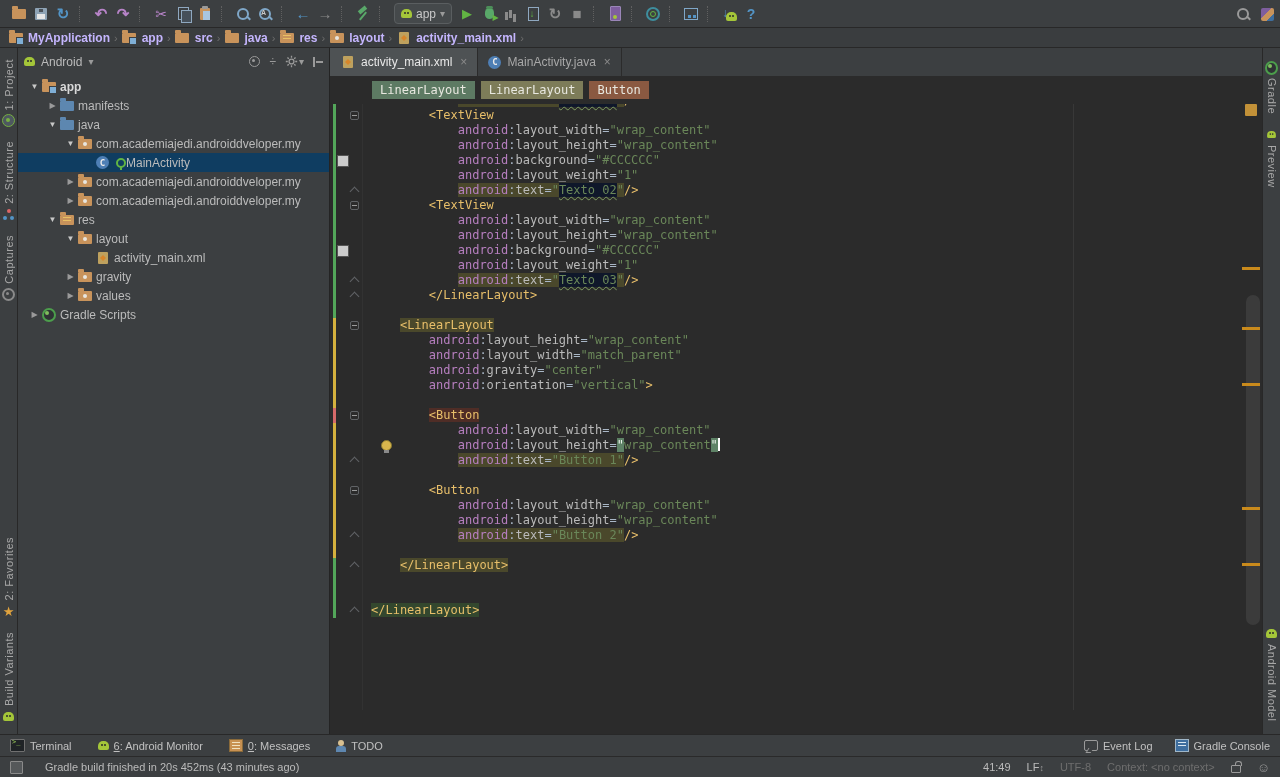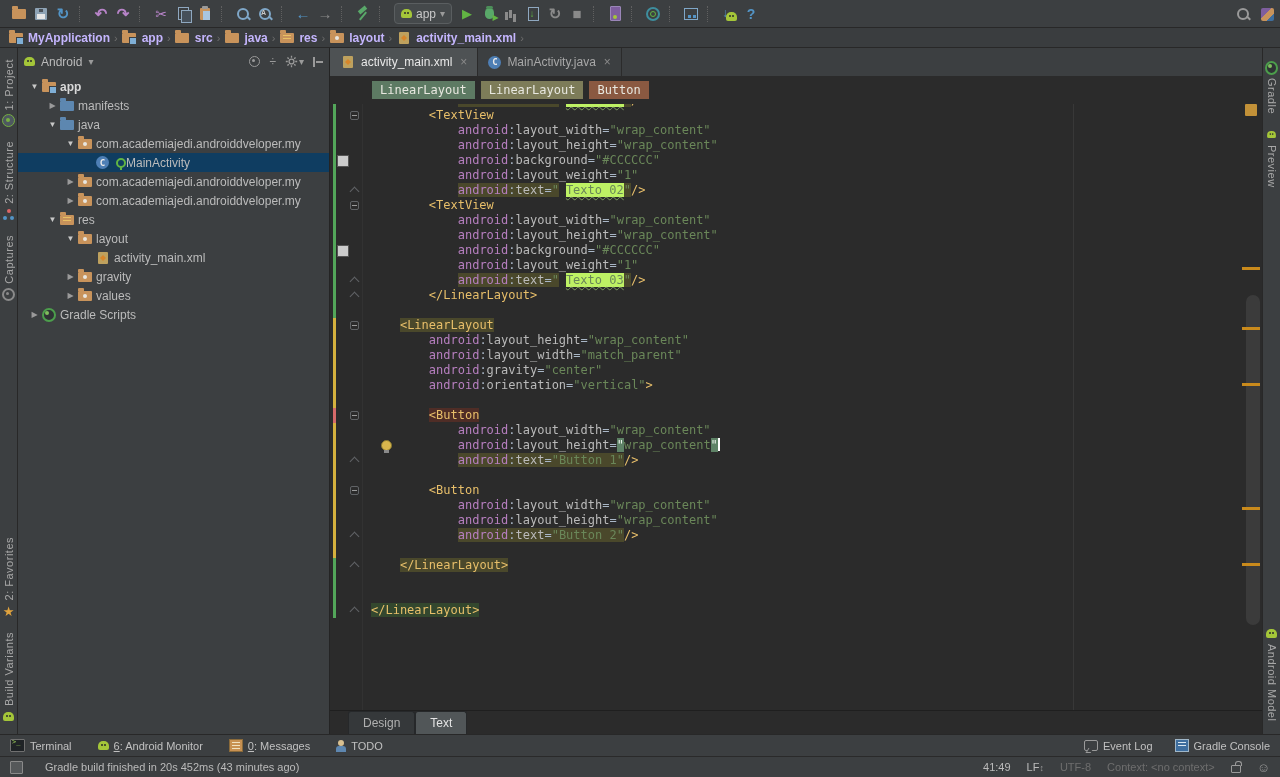--- a/index.html
+++ b/index.html
@@ -142,21 +142,21 @@
   .v-g{background:#53A65A;} .v-y{background:#D5B13E;} .v-r{background:#D66A6A;}
   .fold{position:absolute;left:20px;top:3px;}
   .fold.fo2{width:7px;height:7px;border:1px solid #606366;border-radius:2px;}
   .fold.fo2::after{content:"";position:absolute;left:1px;top:3px;width:5px;height:1px;background:#9A9A9A;}
   .fold.fc2{width:6px;height:6px;border-left:1px solid #606366;border-top:1px solid #606366;transform:rotate(45deg);top:5px;left:21px;}
   .swatch{position:absolute;left:7px;top:2px;width:10px;height:10px;background:#CCCCCC;border:1px solid #555;}
   .bulb{position:absolute;left:51px;top:2px;width:9px;height:9px;border-radius:50%;background:#D8B64D;border:1px solid #8A7A30;}
   .bulb::after{content:"";position:absolute;left:2px;top:9px;width:5px;height:3px;background:#8A8A8A;}
   .c-tag{color:#E8BF6A;} .c-ns{color:#B77FC0;} .c-attr{color:#BABABA;} .c-pun{color:#A9B7C6;} .c-str{color:#6A8759;}
   .h-ol{background:#4A482B;}
-  .h-warn{background:#bef264;text-decoration:underline wavy #7F9E62 1px;text-underline-offset:2px;margin-left:7px;}
+  .h-warn{background:#0f172a;text-decoration:underline wavy #7F9E62 1px;text-underline-offset:2px;}
   .h-rd{background:#4F2D26;}
   .h-gr{background:#33472E;}
   .h-qh{background:#5E8266;color:#E8F0E8;}
   .caret{display:inline-block;width:2px;height:13px;background:#FFFFFF;vertical-align:-2px;}
   
   .estripe{position:absolute;right:0;top:0;width:22px;bottom:0;}
   .esquare{position:absolute;right:5px;top:0px;width:12px;height:12px;background:#C29138;border-radius:1px;}
   .emark{position:absolute;right:2px;width:18px;height:3px;background:#C98A1C;}
   .ethumb{position:absolute;right:2px;top:191px;width:14px;height:330px;background:rgba(255,255,255,.08);border-radius:7px;}
   
@@ -537,24 +537,20 @@
       <div class="estripe">
         <div class="esquare"></div>
         <div class="ethumb"></div>
       <div class="emark" style="top: 163px;"></div>
           <div class="emark" style="top: 223px;"></div>
           <div class="emark" style="top: 279px;"></div>
           <div class="emark" style="top: 403px;"></div>
           <div class="emark" style="top: 459px;"></div>
         </div>
     </div>
-    <div class="dtstrip">
-      <div class="dtab">Design</div>
-      <div class="dtab active">Text</div>
-    </div>
   </div>
 
   <div class="rightbar">
     <div class="stripebtn">
       <span class="stripeic">
           <span class="gradic"></span>
         </span>
       <span class="vlabel-r">Gradle</span>
     </div>
     <div class="stripebtn">

